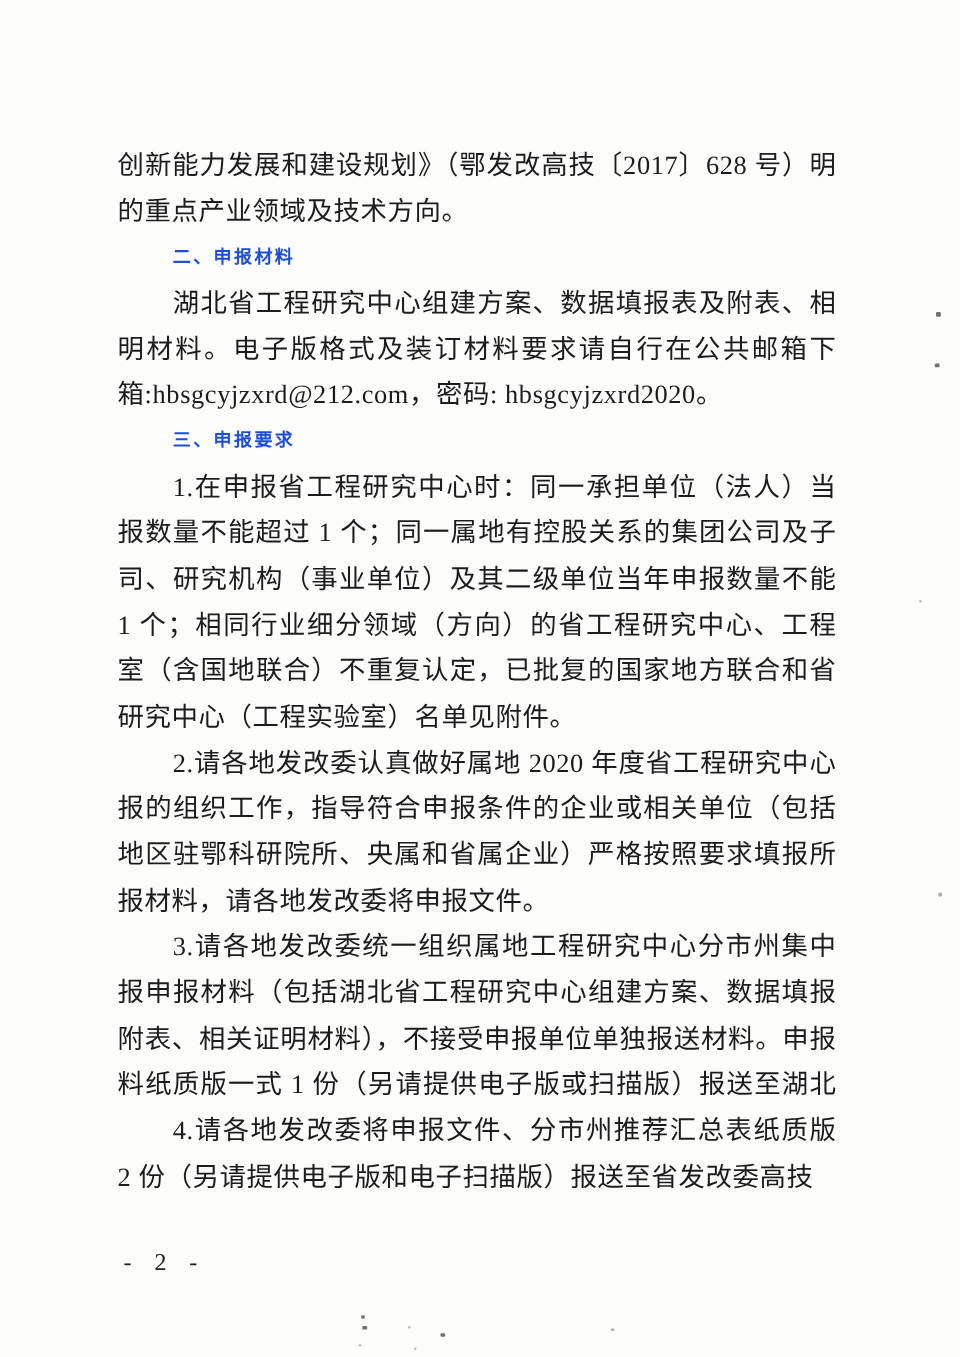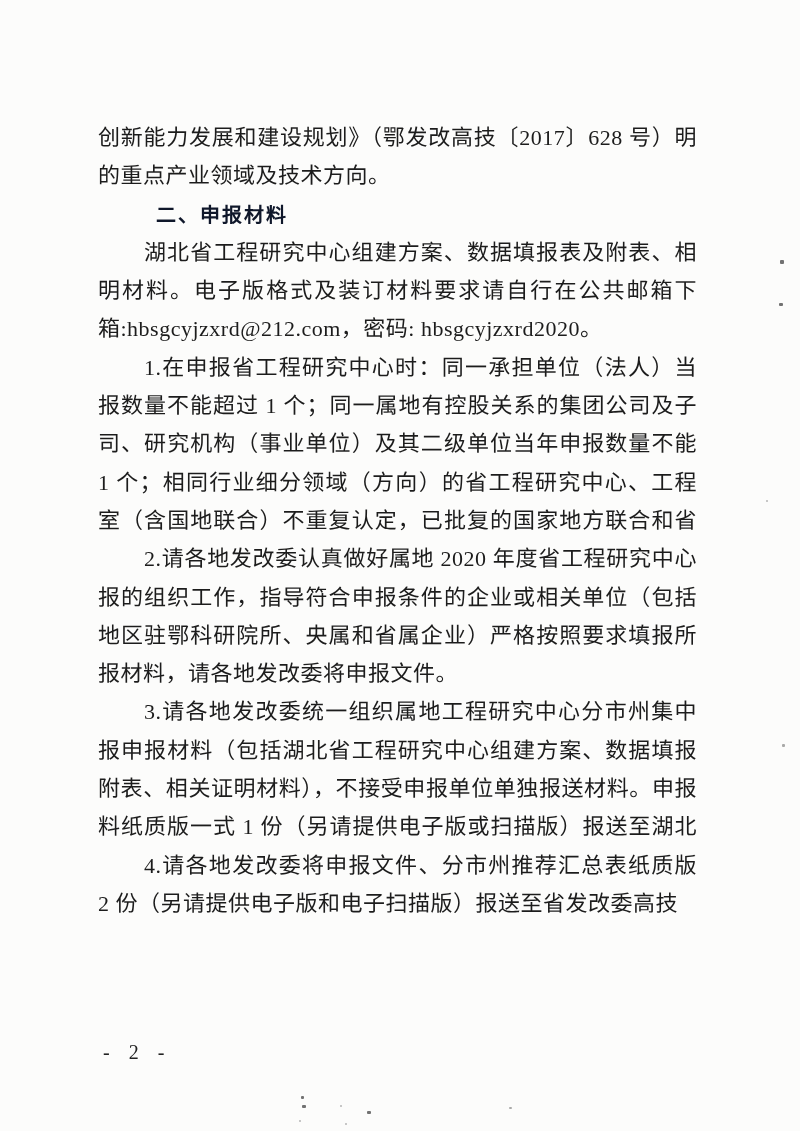--- a/index.html
+++ b/index.html
@@ -31,24 +31,24 @@
   }
   .line.fill {
     text-align: justify;
     text-align-last: justify;
     text-justify: inter-character;
   }
   .line.indent { text-indent: 46px; }
   .line.heading {
     font-family: "Liberation Sans", "DejaVu Sans", sans-serif;
     font-weight: 700;
-    font-size: 20px;
-    margin-left: 58px;
+    font-size: 15px;
+    margin-left: 46px;
     letter-spacing: 2px;
-    color: #0f172a;
+    color: #1d4ed8;
   }
   .page-number {
     position: absolute;
     left: 103px;
     top: 1041px;
     font-size: 20px;
     letter-spacing: 7px;
     color: #222;
     font-family: "Liberation Serif", "DejaVu Serif", serif;
   }
@@ -63,25 +63,27 @@
 
 <div class="page">
 
   <div class="content">
       <div class="line fill">创新能力发展和建设规划》（鄂发改高技〔2017〕628 号）明确</div>
       <div class="line">的重点产业领域及技术方向。</div>
       <div class="line heading">二、申报材料</div>
       <div class="line fill indent">湖北省工程研究中心组建方案、数据填报表及附表、相关证</div>
       <div class="line fill">明材料。电子版格式及装订材料要求请自行在公共邮箱下载，邮</div>
       <div class="line">箱:hbsgcyjzxrd@212.com，密码: hbsgcyjzxrd2020。</div>
+      <div class="line heading">三、申报要求</div>
       <div class="line fill indent">1.在申报省工程研究中心时：同一承担单位（法人）当年申</div>
       <div class="line fill">报数量不能超过 1 个；同一属地有控股关系的集团公司及子公</div>
       <div class="line fill">司、研究机构（事业单位）及其二级单位当年申报数量不能超过</div>
       <div class="line fill">1 个；相同行业细分领域（方向）的省工程研究中心、工程实验</div>
       <div class="line fill">室（含国地联合）不重复认定，已批复的国家地方联合和省工程</div>
+      <div class="line">研究中心（工程实验室）名单见附件。</div>
       <div class="line fill indent">2.请各地发改委认真做好属地 2020 年度省工程研究中心申</div>
       <div class="line fill">报的组织工作，指导符合申报条件的企业或相关单位（包括所在</div>
       <div class="line fill">地区驻鄂科研院所、央属和省属企业）严格按照要求填报所有申</div>
       <div class="line">报材料，请各地发改委将申报文件。</div>
       <div class="line fill indent">3.请各地发改委统一组织属地工程研究中心分市州集中上</div>
       <div class="line fill">报申报材料（包括湖北省工程研究中心组建方案、数据填报表及</div>
       <div class="line fill">附表、相关证明材料），不接受申报单位单独报送材料。申报材</div>
       <div class="line fill">料纸质版一式 1 份（另请提供电子版或扫描版）报送至湖北省科</div>
       <div class="line fill indent">4.请各地发改委将申报文件、分市州推荐汇总表纸质版一式</div>
       <div class="line">2 份（另请提供电子版和电子扫描版）报送至省发改委高技术处。</div>

